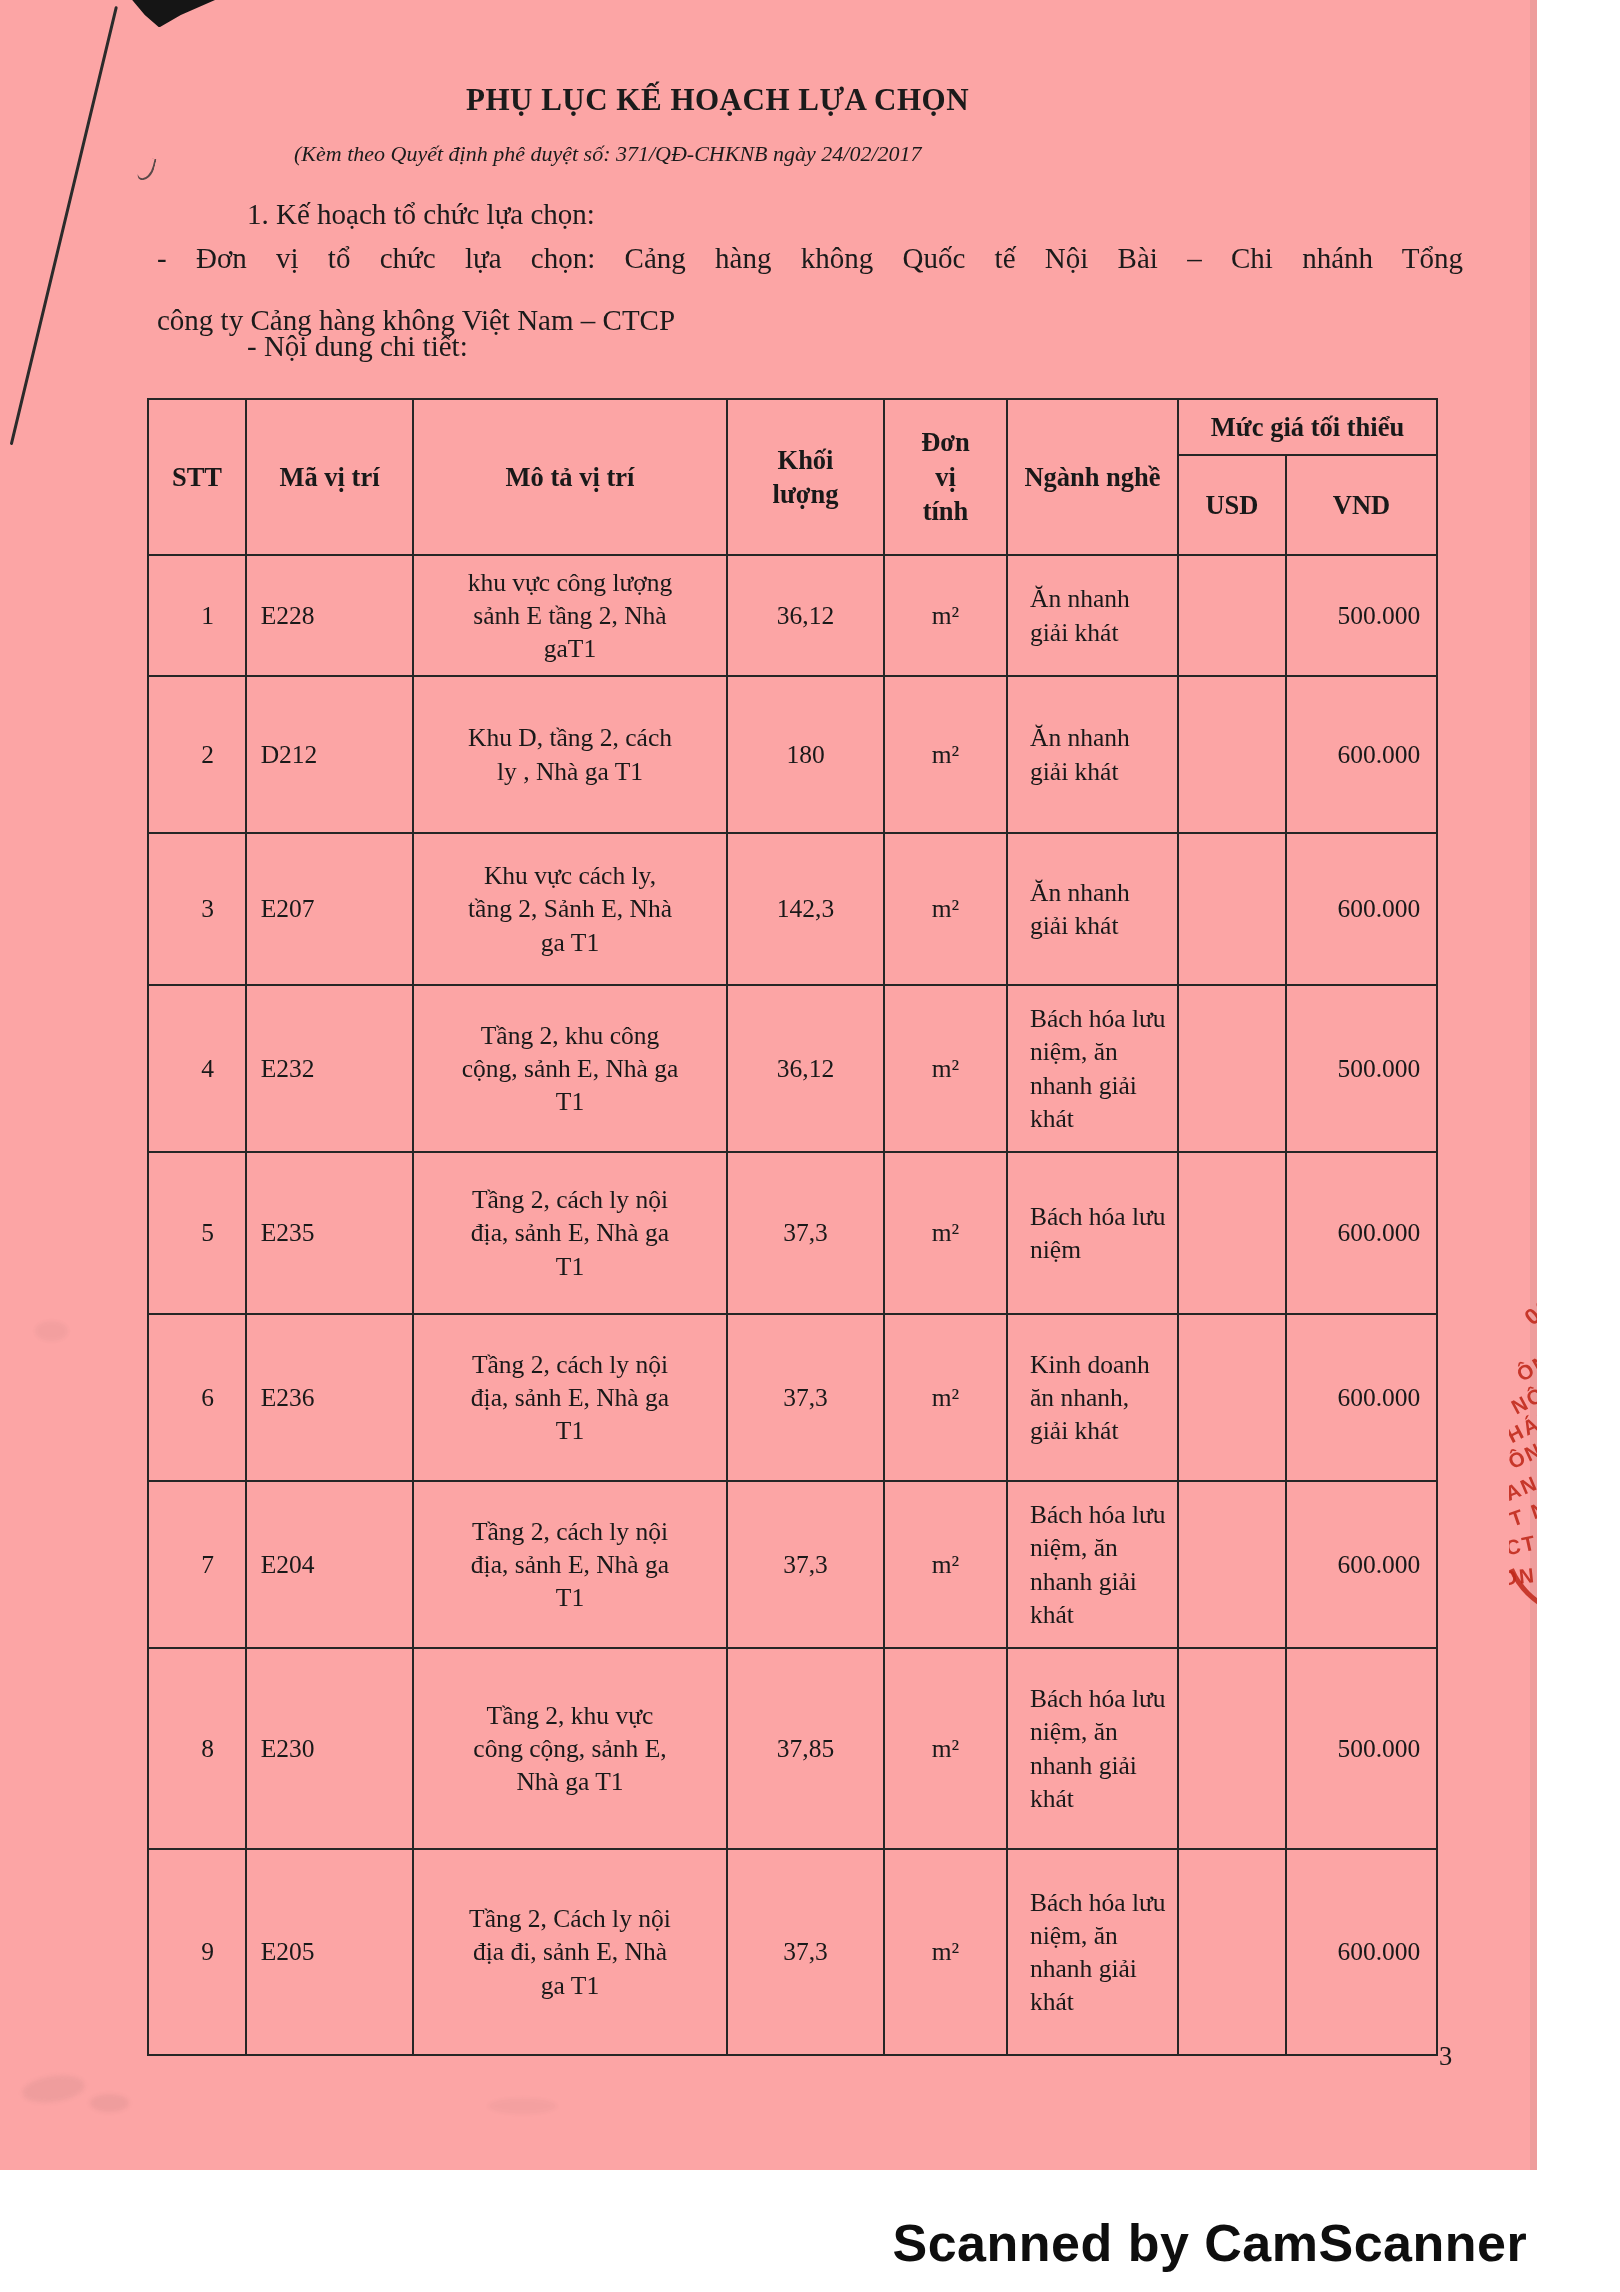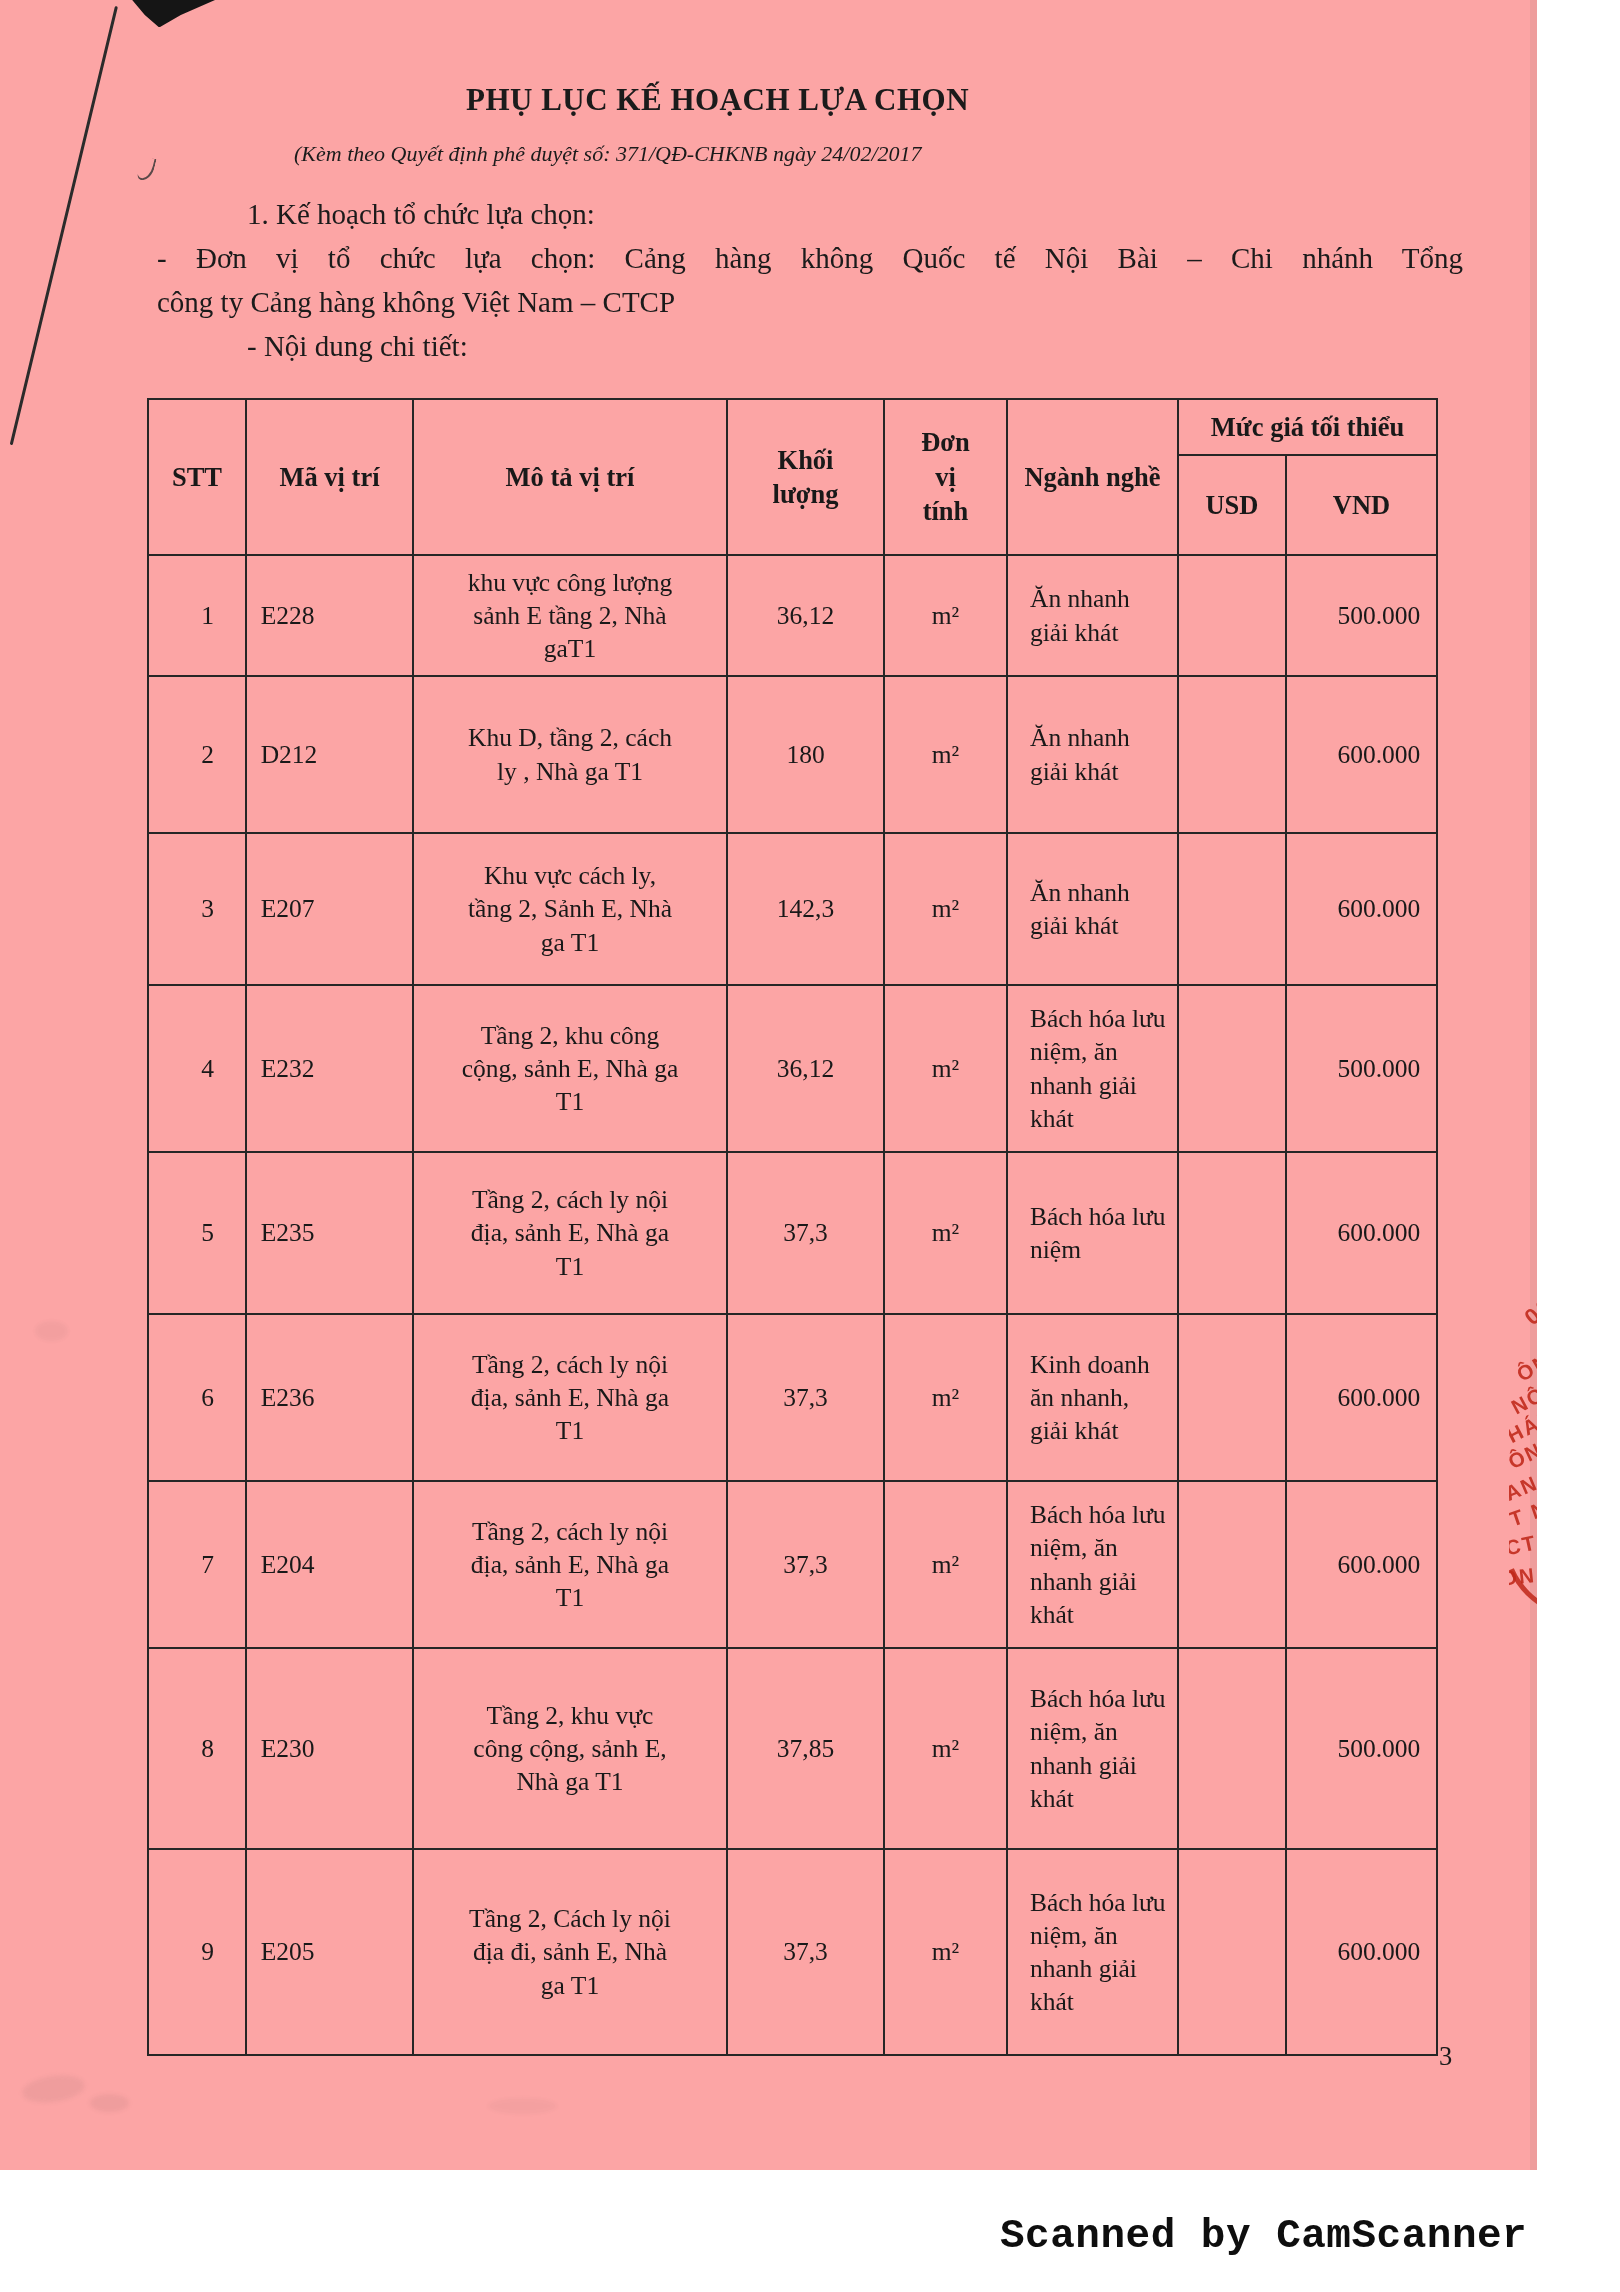--- a/index.html
+++ b/index.html
@@ -43,21 +43,21 @@
     position:absolute; top:141px; left:294px;
     font-size:22px; font-style:italic;
   }
   .doc-line { position:absolute; font-size:29px; }
   .line-section1 { top:198px; left:247px; }
   .org-para1 {
     position:absolute; top:242px; left:157px; width:1306px;
     font-size:29px; text-align:justify; text-align-last:justify;
     white-space:normal;
   }
-  .org-para2 { top:286px; left:157px; }
+  .org-para2 { top:304px; left:157px; }
   .line-detail { top:330px; left:247px; }
 
   
   .plan-table {
     position:absolute; top:398px; left:147px; width:1287px;
     border-collapse:collapse; table-layout:fixed;
     font-size:25.5px; line-height:1.3; color:#191919;
   }
   .plan-table col.w-stt  { width:98px; }
   .plan-table col.w-ma   { width:167px; }
@@ -98,22 +98,22 @@
   td.c-nganh{ text-align:left; padding-left:22px; }
   td.c-nganh .cell-inner { display:inline-block; max-width:143px; text-align:left; }
   td.c-usd  { text-align:center; }
   td.c-vnd  { text-align:right; padding-right:15.7px; }
 
   
   .page-number { position:absolute; left:1439px; top:2041px; font-size:26.5px; }
   .footer-strip { position:absolute; left:0; bottom:0; width:100%; height:123px; background:#ffffff; }
   .watermark {
     position:absolute; right:9.8px; top:2213px;
-    font-family:Liberation Mono, monospace;
-    font-weight:bold; font-size:41px; color:#0e0e0e; letter-spacing:0.5px;
+    font-family:Liberation Sans, sans-serif;
+    font-weight:bold; font-size:52px; color:#0e0e0e; letter-spacing:0.5px;
   }
 
   
   .stamp {
     position:absolute; left:1509px; top:1267px; width:98px; height:338px;
     overflow:hidden; color:#c0281a;
   }
   .stamp-line {
     position:absolute; display:block; white-space:nowrap;
     font-family:"Liberation Sans","DejaVu Sans",sans-serif;

